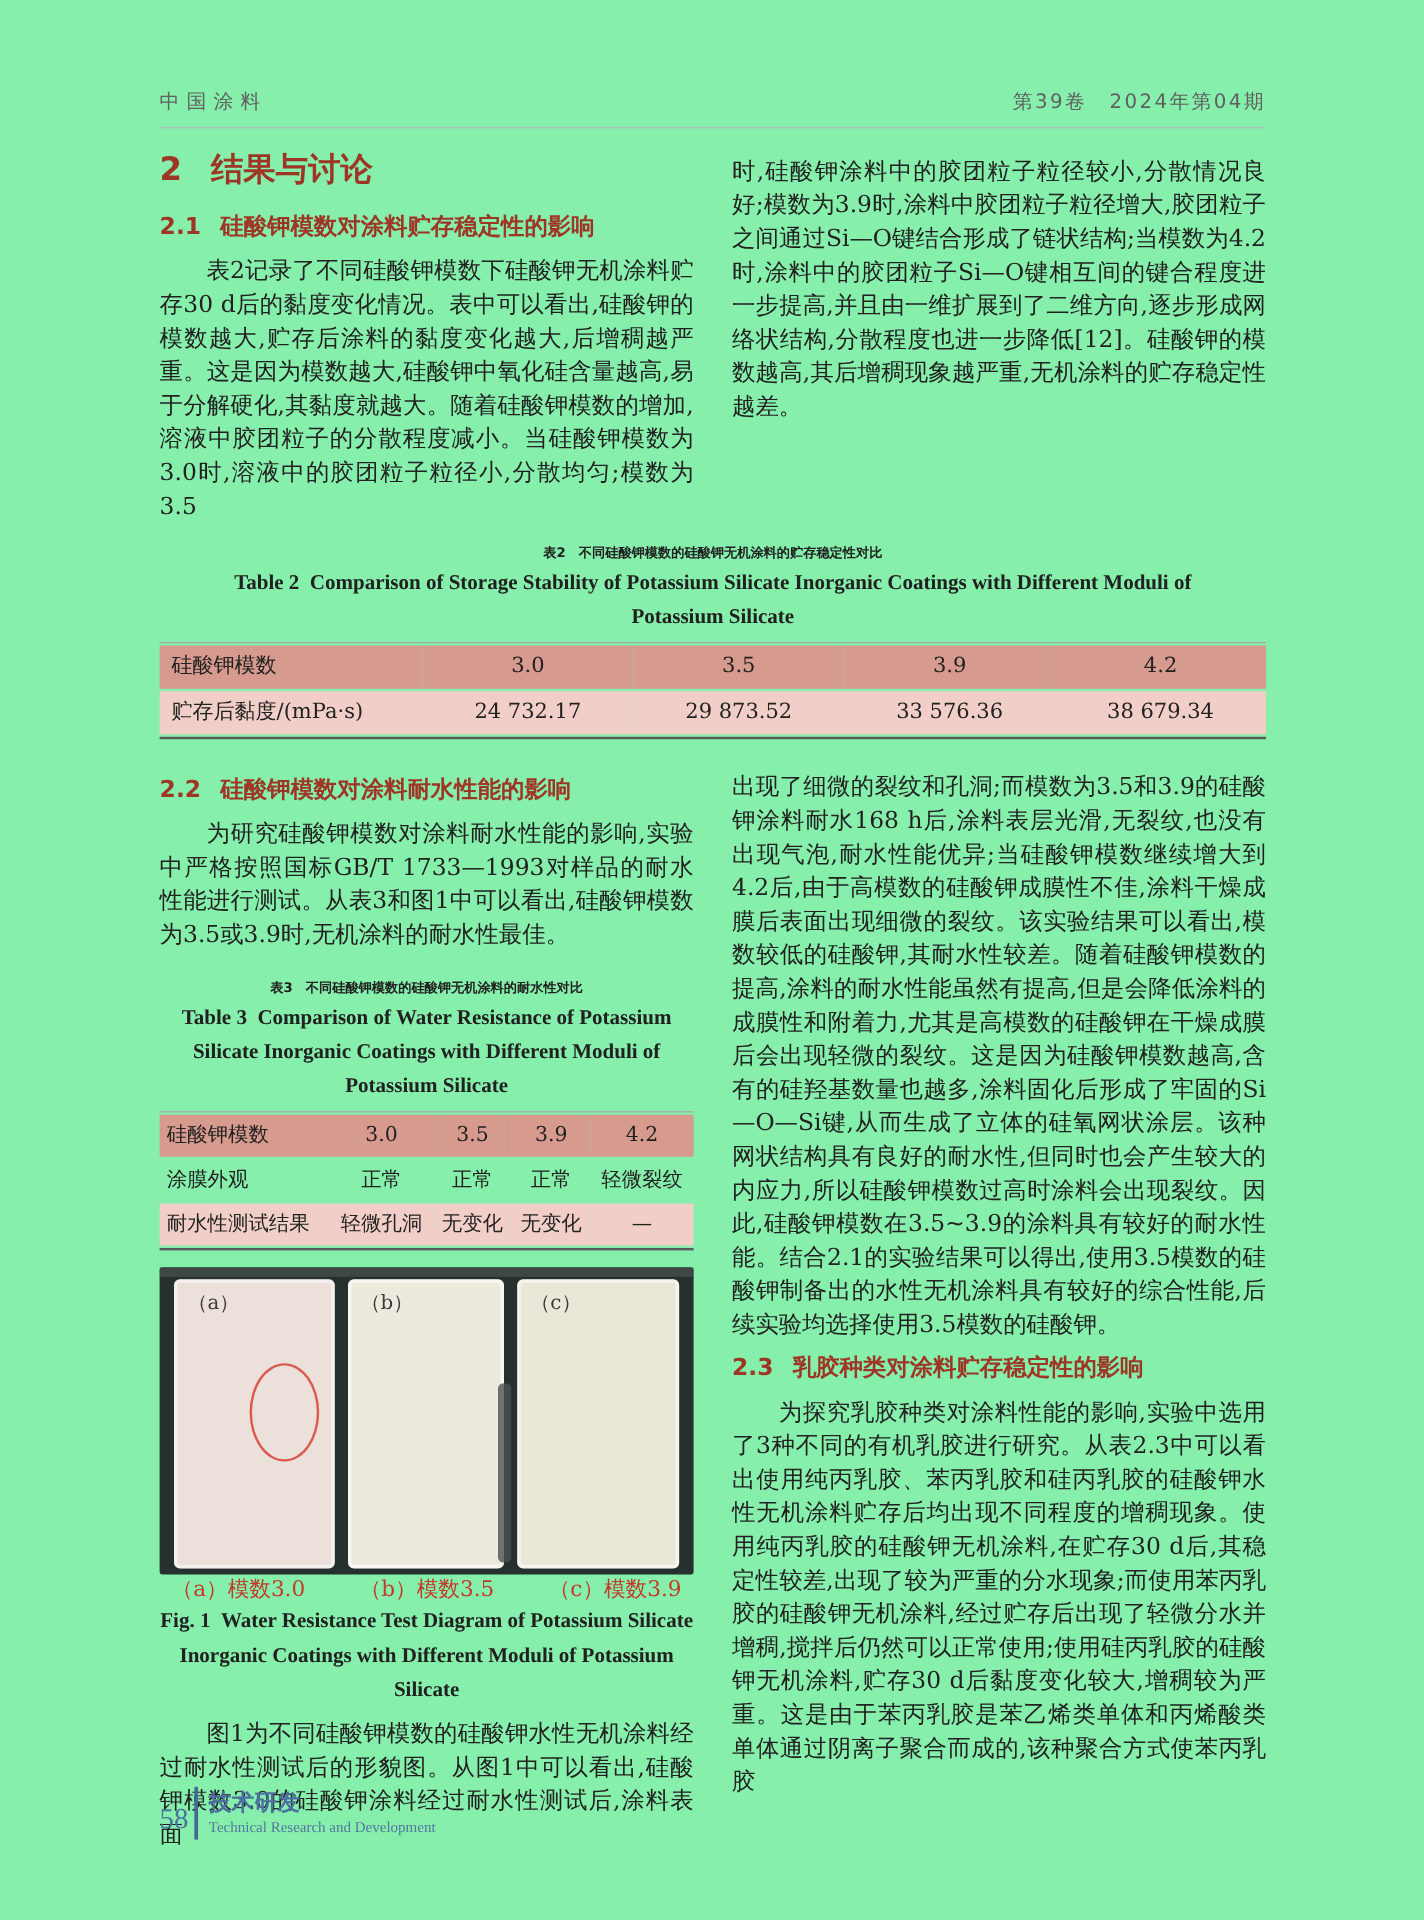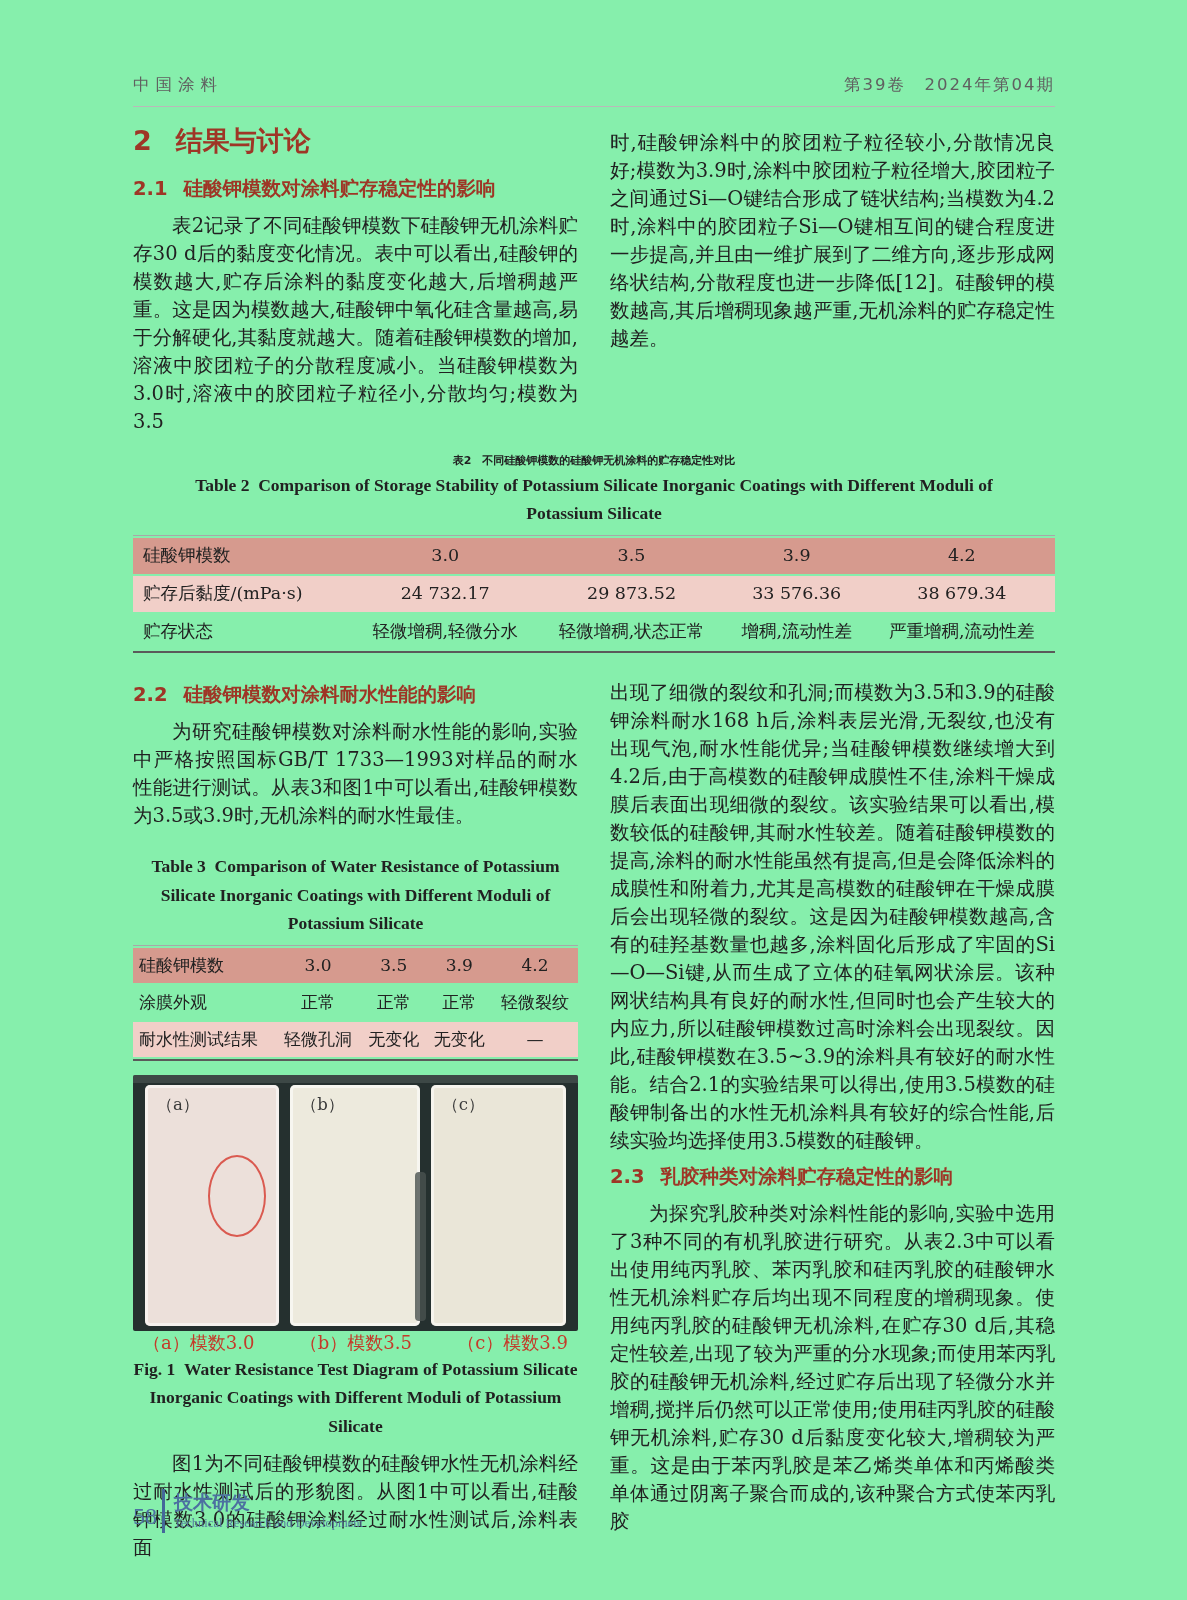--- a/index.html
+++ b/index.html
@@ -126,40 +126,34 @@
               <td>3.9</td>
               <td>4.2</td>
             </tr>
             <tr class="rowlight">
               <td>贮存后黏度/(mPa·s)</td>
               <td>24 732.17</td>
               <td>29 873.52</td>
               <td>33 576.36</td>
               <td>38 679.34</td>
             </tr>
-            <tr>
-              <td>贮存状态</td>
-              <td>轻微增稠,轻微分水</td>
-              <td>轻微增稠,状态正常</td>
-              <td>增稠,流动性差</td>
-              <td>严重增稠,流动性差</td>
-            </tr>
           </tbody>
         </table>
       </div>
     </div>
 
     <div class="cols bottom-cols">
       <div class="col">
         <div class="h-sub">
           <span class="num">2.2</span><span>硅酸钾模数对涂料耐水性能的影响</span>
         </div>
         <p class="body-p indent">为研究硅酸钾模数对涂料耐水性能的影响,实验中严格按照国标GB/T 1733—1993对样品的耐水性能进行测试。从表3和图1中可以看出,硅酸钾模数为3.5或3.9时,无机涂料的耐水性最佳。</p>
 
         <div style="margin-top:22px;">
+          <div class="cap-zh">表3　不同硅酸钾模数的硅酸钾无机涂料的耐水性对比</div>
           <div class="cap-en">Table 3&nbsp;&nbsp;Comparison of Water Resistance of Potassium Silicate Inorganic Coatings with Different Moduli of Potassium Silicate</div>
           <div class="tbl-wrap">
             <table class="t3">
               <tbody>
                 <tr class="rowpink">
                   <td>硅酸钾模数</td>
                   <td>3.0</td>
                   <td>3.5</td>
                   <td>3.9</td>
                   <td>4.2</td>

